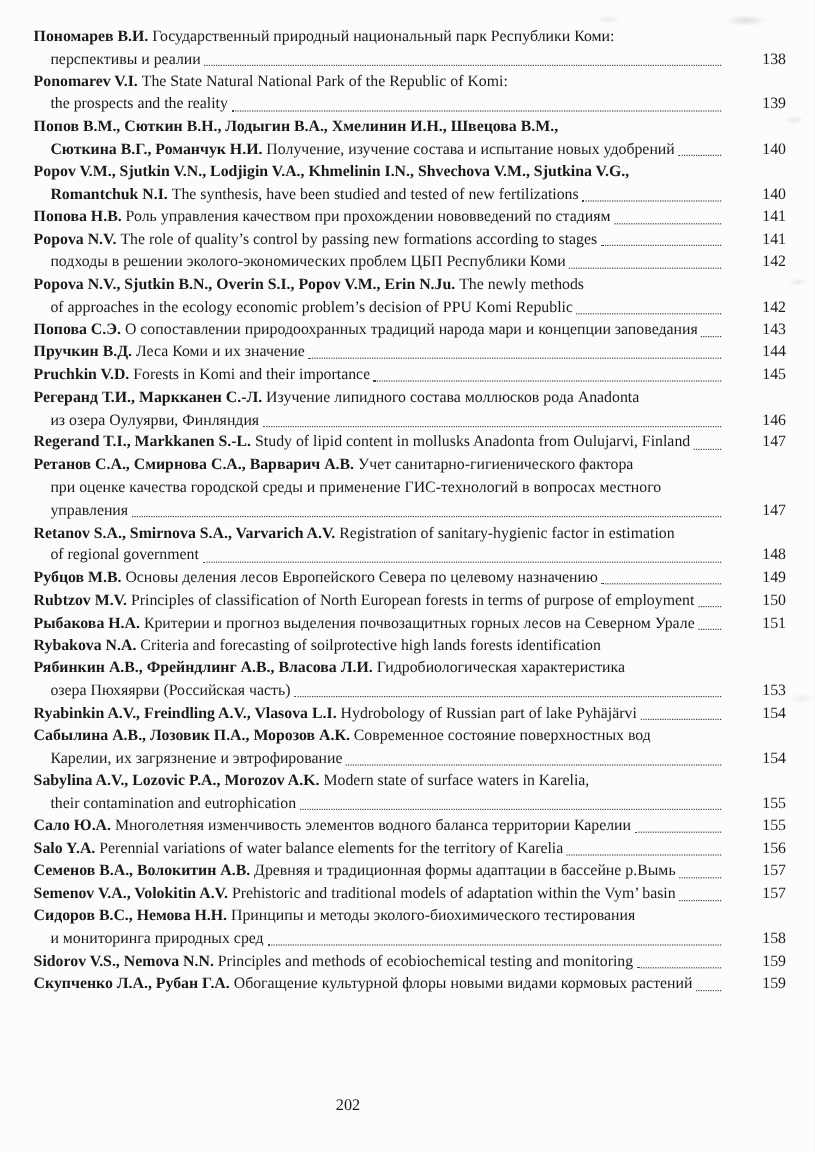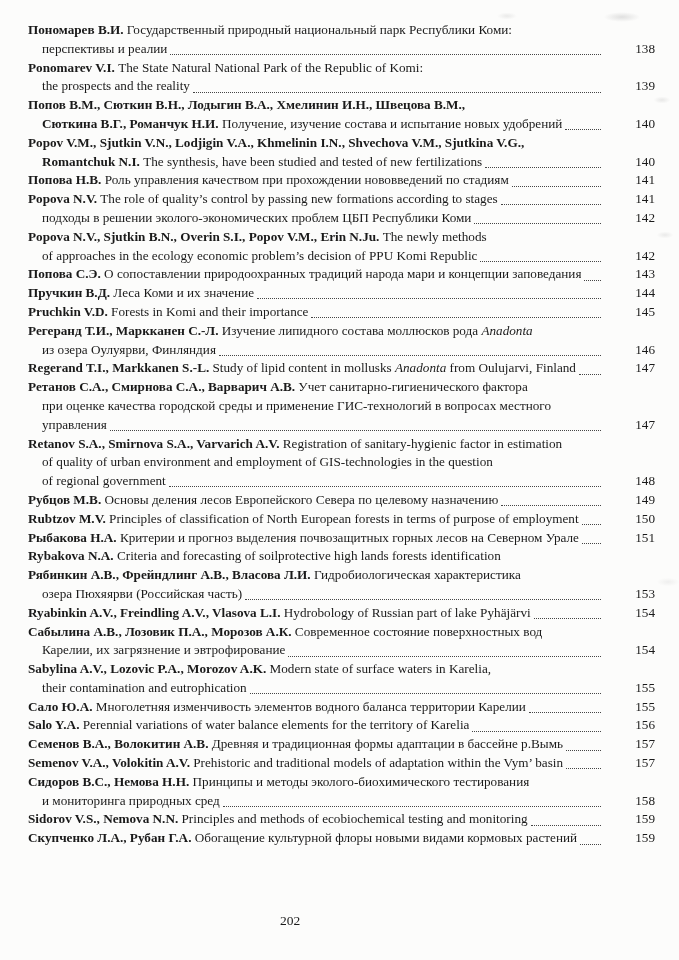--- a/index.html
+++ b/index.html
@@ -27,21 +27,21 @@
   }
   .entry{ margin:0; }
   .line{
     display:flex; align-items:flex-start;
     height:18.8px; line-height:18.8px;
     white-space:pre; overflow:hidden;
   }
   .cont{ padding-left:14px; }
   .txt{ flex:0 1 auto; min-width:0; overflow:hidden; }
   .b{ font-weight:bold; }
-  .i{ font-style:italic; }
+  .i{ }
   .leader{ flex:1 1 10px; min-width:10px; position:relative; align-self:stretch; }
   .leader::after{
     content:""; position:absolute; left:3px; right:4px; bottom:3.5px;
     border-bottom:1.8px dotted var(--dots,#454545);
   }
   .pg{ flex:0 0 auto; padding-left:3px;margin-left:27px; }
   .footer{
     position:absolute; top:913px; left:0; width:580px;
     text-align:center; font-size:13.5px;
   }
@@ -97,21 +97,20 @@
       <div class="entry">
         <div class="line"><span class="txt"><span class="b ">Regerand T.I., Markkanen S.-L. </span><span class="">Study of lipid content in mollusks </span><span class="i">Anadonta</span><span class=""> from Oulujarvi, Finland</span></span><span class="leader"></span><span class="pg">147</span></div>
       </div>
       <div class="entry">
         <div class="line"><span class="txt"><span class="b ">Ретанов С.А., Смирнова С.А., Варварич А.В. </span><span class="">Учет санитарно-гигиенического фактора</span></span></div>
         <div class="line cont"><span class="txt"><span class="">при оценке качества городской среды и применение ГИС-технологий в вопросах местного</span></span></div>
         <div class="line cont"><span class="txt"><span class="">управления</span></span><span class="leader"></span><span class="pg">147</span></div>
       </div>
       <div class="entry">
         <div class="line"><span class="txt"><span class="b ">Retanov S.A., Smirnova S.A., Varvarich A.V. </span><span class="">Registration of sanitary-hygienic factor in estimation</span></span></div>
-        <div class="line cont"><span class="txt"><span class="">of quality of urban environment and employment of GIS-technologies in the question</span></span></div>
         <div class="line cont"><span class="txt"><span class="">of regional government</span></span><span class="leader"></span><span class="pg">148</span></div>
       </div>
       <div class="entry">
         <div class="line"><span class="txt"><span class="b ">Рубцов М.В. </span><span class="">Основы деления лесов Европейского Севера по целевому назначению</span></span><span class="leader"></span><span class="pg">149</span></div>
       </div>
       <div class="entry">
         <div class="line"><span class="txt"><span class="b ">Rubtzov M.V. </span><span class="">Principles of classification of North European forests in terms of purpose of employment</span></span><span class="leader"></span><span class="pg">150</span></div>
       </div>
       <div class="entry">
         <div class="line"><span class="txt"><span class="b ">Рыбакова Н.А. </span><span class="">Критерии и прогноз выделения почвозащитных горных лесов на Северном Урале</span></span><span class="leader"></span><span class="pg">151</span></div>

